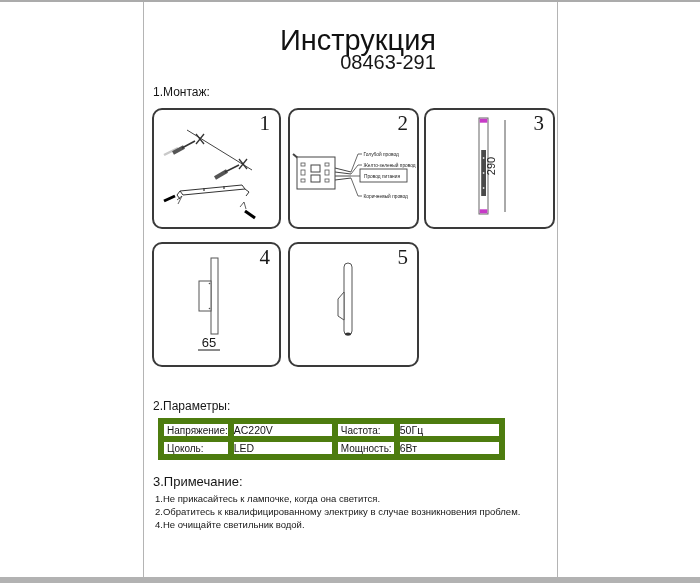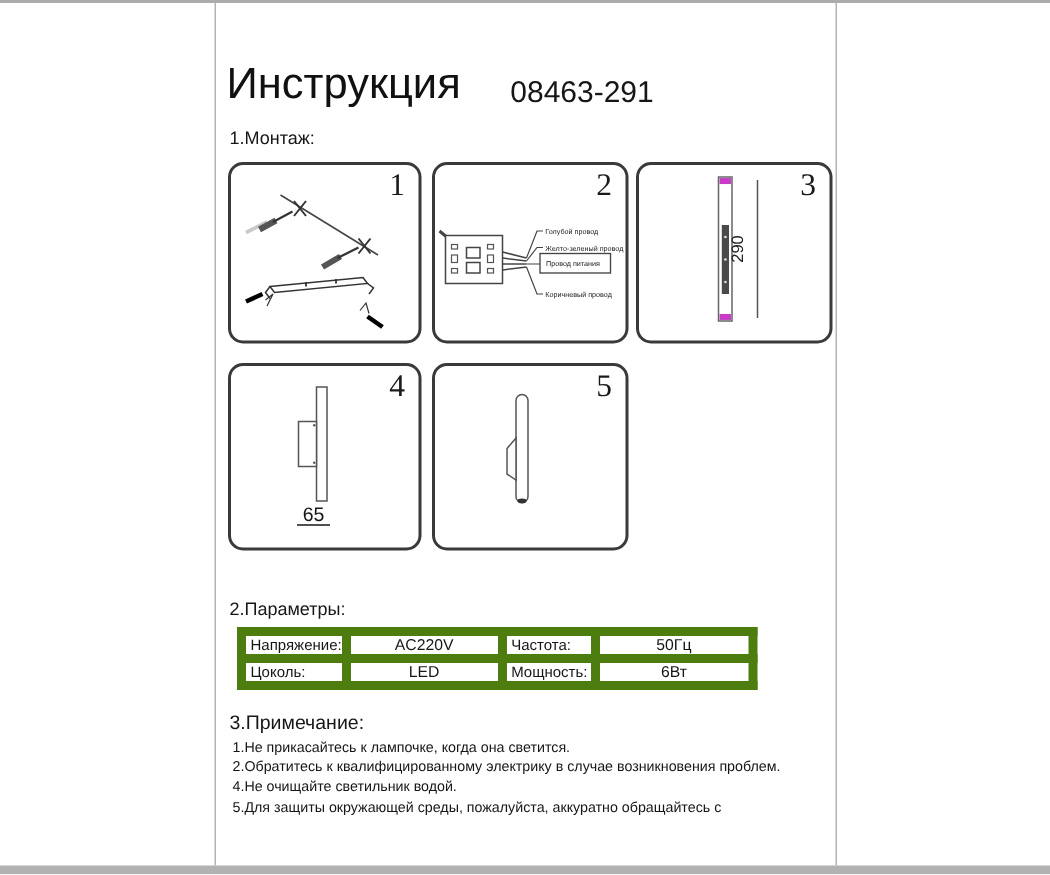--- a/index.html
+++ b/index.html
@@ -7,22 +7,22 @@
     position:relative;width:700px;height:583px;background:#ffffff;overflow:hidden;
     font-family:"Liberation Sans","DejaVu Sans",sans-serif;color:#1c1c1c;
   }
   .strip-top{position:absolute;left:0;top:0;width:700px;height:2px;background:#ababab;}
   .strip-bottom{position:absolute;left:0;top:577px;width:700px;height:6px;background:#b2b2b2;}
   .page-edge{position:absolute;top:2px;width:1px;height:575px;background:#b4b4b4;}
   .edge-left{left:143px;}
   .edge-right{left:557px;}
   .content{position:absolute;left:143px;top:0;width:414px;height:577px;}
 
-  .title{position:absolute;top:25px;left:0;width:100%;text-align:left;
-         font-size:29px;line-height:30px;transform:translateX(8px);color:#111;margin-top:16px;}
+  .title{position:absolute;top:25px;left:0;width:100%;text-align:center;
+         font-size:29px;line-height:30px;transform:translateX(8px);color:#111;}
   .model{position:absolute;top:54px;left:0;width:100%;text-align:center;
          font-size:20px;line-height:17px;transform:translateX(38px);color:#161616;}
 
   .sec{position:absolute;left:10px;font-size:12px;color:#161616;}
   .sec-montage{top:85px;}
   .sec-params{top:399px;}
   .sec-notes{top:474px;font-size:13px;}
 
   .figbox{position:absolute;border:2px solid #3a3a3a;border-radius:10px;background:#fff;box-sizing:border-box;}
   .fig1{left:9px;top:108px;width:129px;height:121px;}
@@ -30,21 +30,21 @@
   .fig3{left:281px;top:108px;width:131px;height:121px;}
   .fig4{left:9px;top:242px;width:129px;height:125px;}
   .fig5{left:145px;top:242px;width:131px;height:125px;}
   .figno{position:absolute;top:2px;right:9px;font-family:"Liberation Serif","DejaVu Serif",serif;
          font-size:21px;color:#1a1a1a;line-height:22px;}
   .figbox svg{position:absolute;left:0;top:0;}
 
   .params-table{position:absolute;left:15px;top:418px;border-collapse:collapse;table-layout:fixed;}
   .params-table td{border:6px solid #4d7c0f;height:18px;padding:0;font-size:10px;color:#161616;box-sizing:border-box;}
   .params-table td.lbl{padding-left:3px;text-align:left;}
-  .params-table td.val{text-align:center;font-size:10.5px;}
+  .params-table td.val{text-align:left;font-size:10.5px;}
 
   .notes{position:absolute;left:12px;top:492px;width:396px;font-size:9.5px;line-height:13.2px;color:#161616;}
   .note-cont{padding-left:9px;}
 
   .wire-label{font-size:4.8px;fill:#222;font-family:"Liberation Sans","DejaVu Sans",sans-serif;}
   .dim-text{font-size:11px;fill:#222;font-family:"Liberation Sans","DejaVu Sans",sans-serif;}
   .dim65{font-size:13px;fill:#161616;font-family:"Liberation Sans","DejaVu Sans",sans-serif;}
 </style>
 </head>
 <body>
@@ -182,17 +182,16 @@
       </tr>
     </tbody>
       </table>
 
     <div class="sec sec-notes">3.Примечание:</div>
 
     <div class="notes">
       <div>1.Не прикасайтесь к лампочке, когда она светится.</div>
       <div>2.Обратитесь к квалифицированному электрику в случае возникновения проблем.</div>
       <div>4.Не очищайте светильник водой.</div>
-      <div>5.Для защиты окружающей среды, пожалуйста, аккуратно обращайтесь с</div>
     </div>
 
   </div>
 </div>
 
 </body></html>

